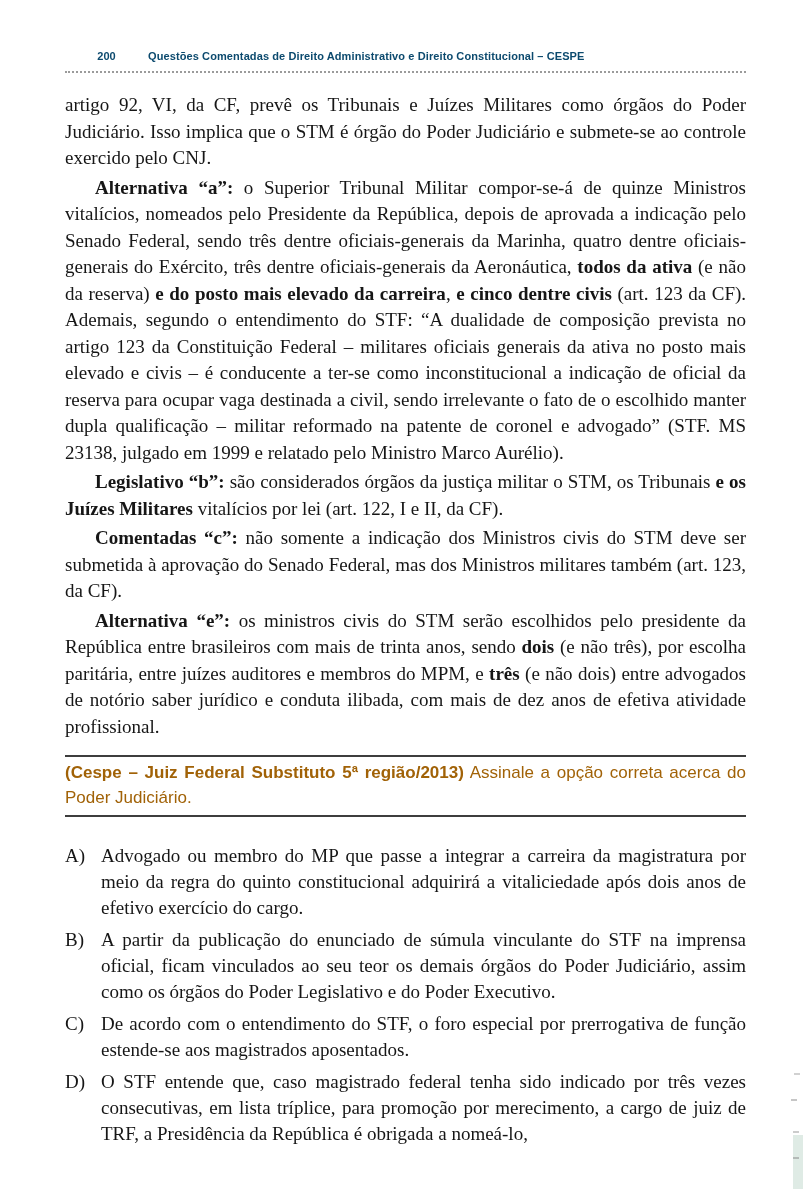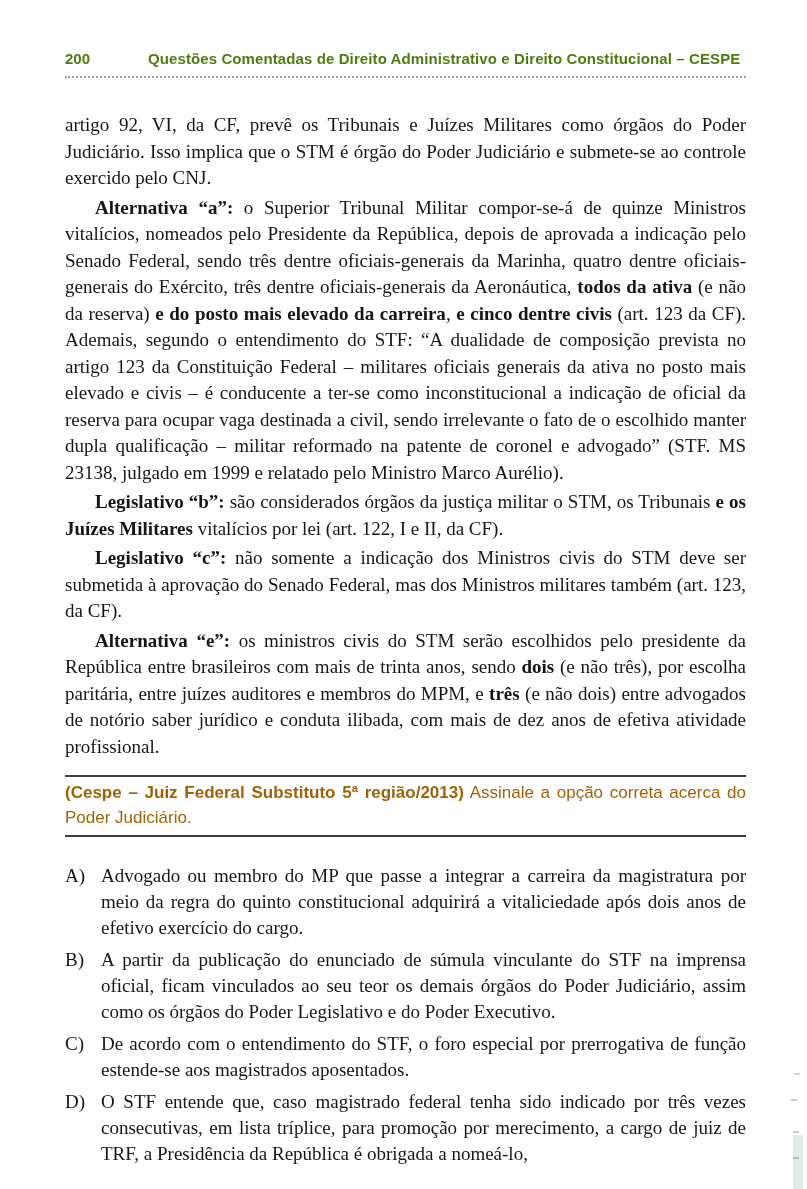--- a/index.html
+++ b/index.html
@@ -10,29 +10,30 @@
     overflow:hidden;
     font-family:"Liberation Serif", serif;
     color:#161616;
   }
   .page { position:absolute; left:65px; top:50px; width:681px; }
 
   
   .running-head {
     display:flex; align-items:baseline;
     font-family:"Liberation Sans", sans-serif;
-    font-weight:bold; font-size:15px; color:#4d7c0f;
+    font-weight:bold; font-size:11px; color:#0c4a6e;
     padding-bottom:9px;
     border-bottom:2px dotted #9b9b9b;
+    text-align:center;
   }
   .running-head .pagenum { width:83px; flex:0 0 auto; }
   .running-head .booktitle { letter-spacing:.1px; }
 
   
-  .body-text { margin-top:34px; font-size:19px; line-height:26.5px; text-align:justify; }
+  .body-text { margin-top:19px; font-size:19px; line-height:26.5px; text-align:justify; }
   .body-text p { margin:0; }
   .body-text p + p { margin-top:3px; }
   .body-text p.indent { text-indent:30px; }
   b { font-weight:bold; }
 
   
   .question {
     margin-top:15px;
     border-top:2.5px solid #3d3d3d;
     border-bottom:2.5px solid #3d3d3d;
@@ -67,21 +68,21 @@
 
   <div class="running-head">
     <span class="pagenum">200</span>
     <span class="booktitle">Questões Comentadas de Direito Administrativo e Direito Constitucional – CESPE</span>
   </div>
 
   <div class="body-text">
       <p><span>artigo 92, VI, da CF, prevê os Tribunais e Juízes Militares como órgãos do Poder Judiciário. Isso implica que o STM é órgão do Poder Judiciário e submete-se ao controle exercido pelo CNJ.</span></p>
       <p class="indent"><b>Alternativa “a”:</b><span> o Superior Tribunal Militar compor-se-á de quinze Ministros vitalícios, nomeados pelo Presidente da República, depois de aprovada a indicação pelo Senado Federal, sendo três dentre oficiais-generais da Marinha, quatro dentre oficiais-generais do Exército, três dentre oficiais-generais da Aeronáutica, </span><b>todos da ativa</b><span> (e não da reserva) </span><b>e do posto mais elevado da carreira</b><span>, </span><b>e cinco dentre civis</b><span> (art. 123 da CF). Ademais, segundo o entendimento do STF: “A dualidade de composição prevista no artigo 123 da Constituição Federal – militares oficiais generais da ativa no posto mais elevado e civis – é conducente a ter-se como inconstitucional a indicação de oficial da reserva para ocupar vaga destinada a civil, sendo irrelevante o fato de o escolhido manter dupla qualificação – militar reformado na patente de coronel e advogado” (STF. MS 23138, julgado em 1999 e relatado pelo Ministro Marco Aurélio).</span></p>
       <p class="indent"><b>Legislativo “b”:</b><span> são considerados órgãos da justiça militar o STM, os Tribunais </span><b>e os Juízes Militares</b><span> vitalícios por lei (art. 122, I e II, da CF).</span></p>
-      <p class="indent"><b>Legislativo “c”:</b><span> não somente a indicação dos Ministros civis do STM deve ser submetida à aprovação do Senado Federal, mas dos Ministros militares também (art. 123, da CF).</span></p>
+      <p class="indent"><b>Comentadas “c”:</b><span> não somente a indicação dos Ministros civis do STM deve ser submetida à aprovação do Senado Federal, mas dos Ministros militares também (art. 123, da CF).</span></p>
       <p class="indent"><b>Alternativa “e”:</b><span> os ministros civis do STM serão escolhidos pelo presidente da República entre brasileiros com mais de trinta anos, sendo </span><b>dois</b><span> (e não três), por escolha paritária, entre juízes auditores e membros do MPM, e </span><b>três</b><span> (e não dois) entre advogados de notório saber jurídico e conduta ilibada, com mais de dez anos de efetiva atividade profissional.</span></p>
     </div>
 
   <div class="question">
     <span><b>(Cespe – Juiz Federal Substituto 5ª região/2013)</b><span> Assinale a opção correta acerca do Poder Judiciário.</span></span>
   </div>
 
   <div class="options">
       <div class="option"><span class="letter">A)</span><span>Advogado ou membro do MP que passe a integrar a carreira da magistratura por meio da regra do quinto constitucional adquirirá a vitaliciedade após dois anos de efetivo exercício do cargo.</span></div>
       <div class="option"><span class="letter">B)</span><span>A partir da publicação do enunciado de súmula vinculante do STF na imprensa oficial, ficam vinculados ao seu teor os demais órgãos do Poder Judiciário, assim como os órgãos do Poder Legislativo e do Poder Executivo.</span></div>

